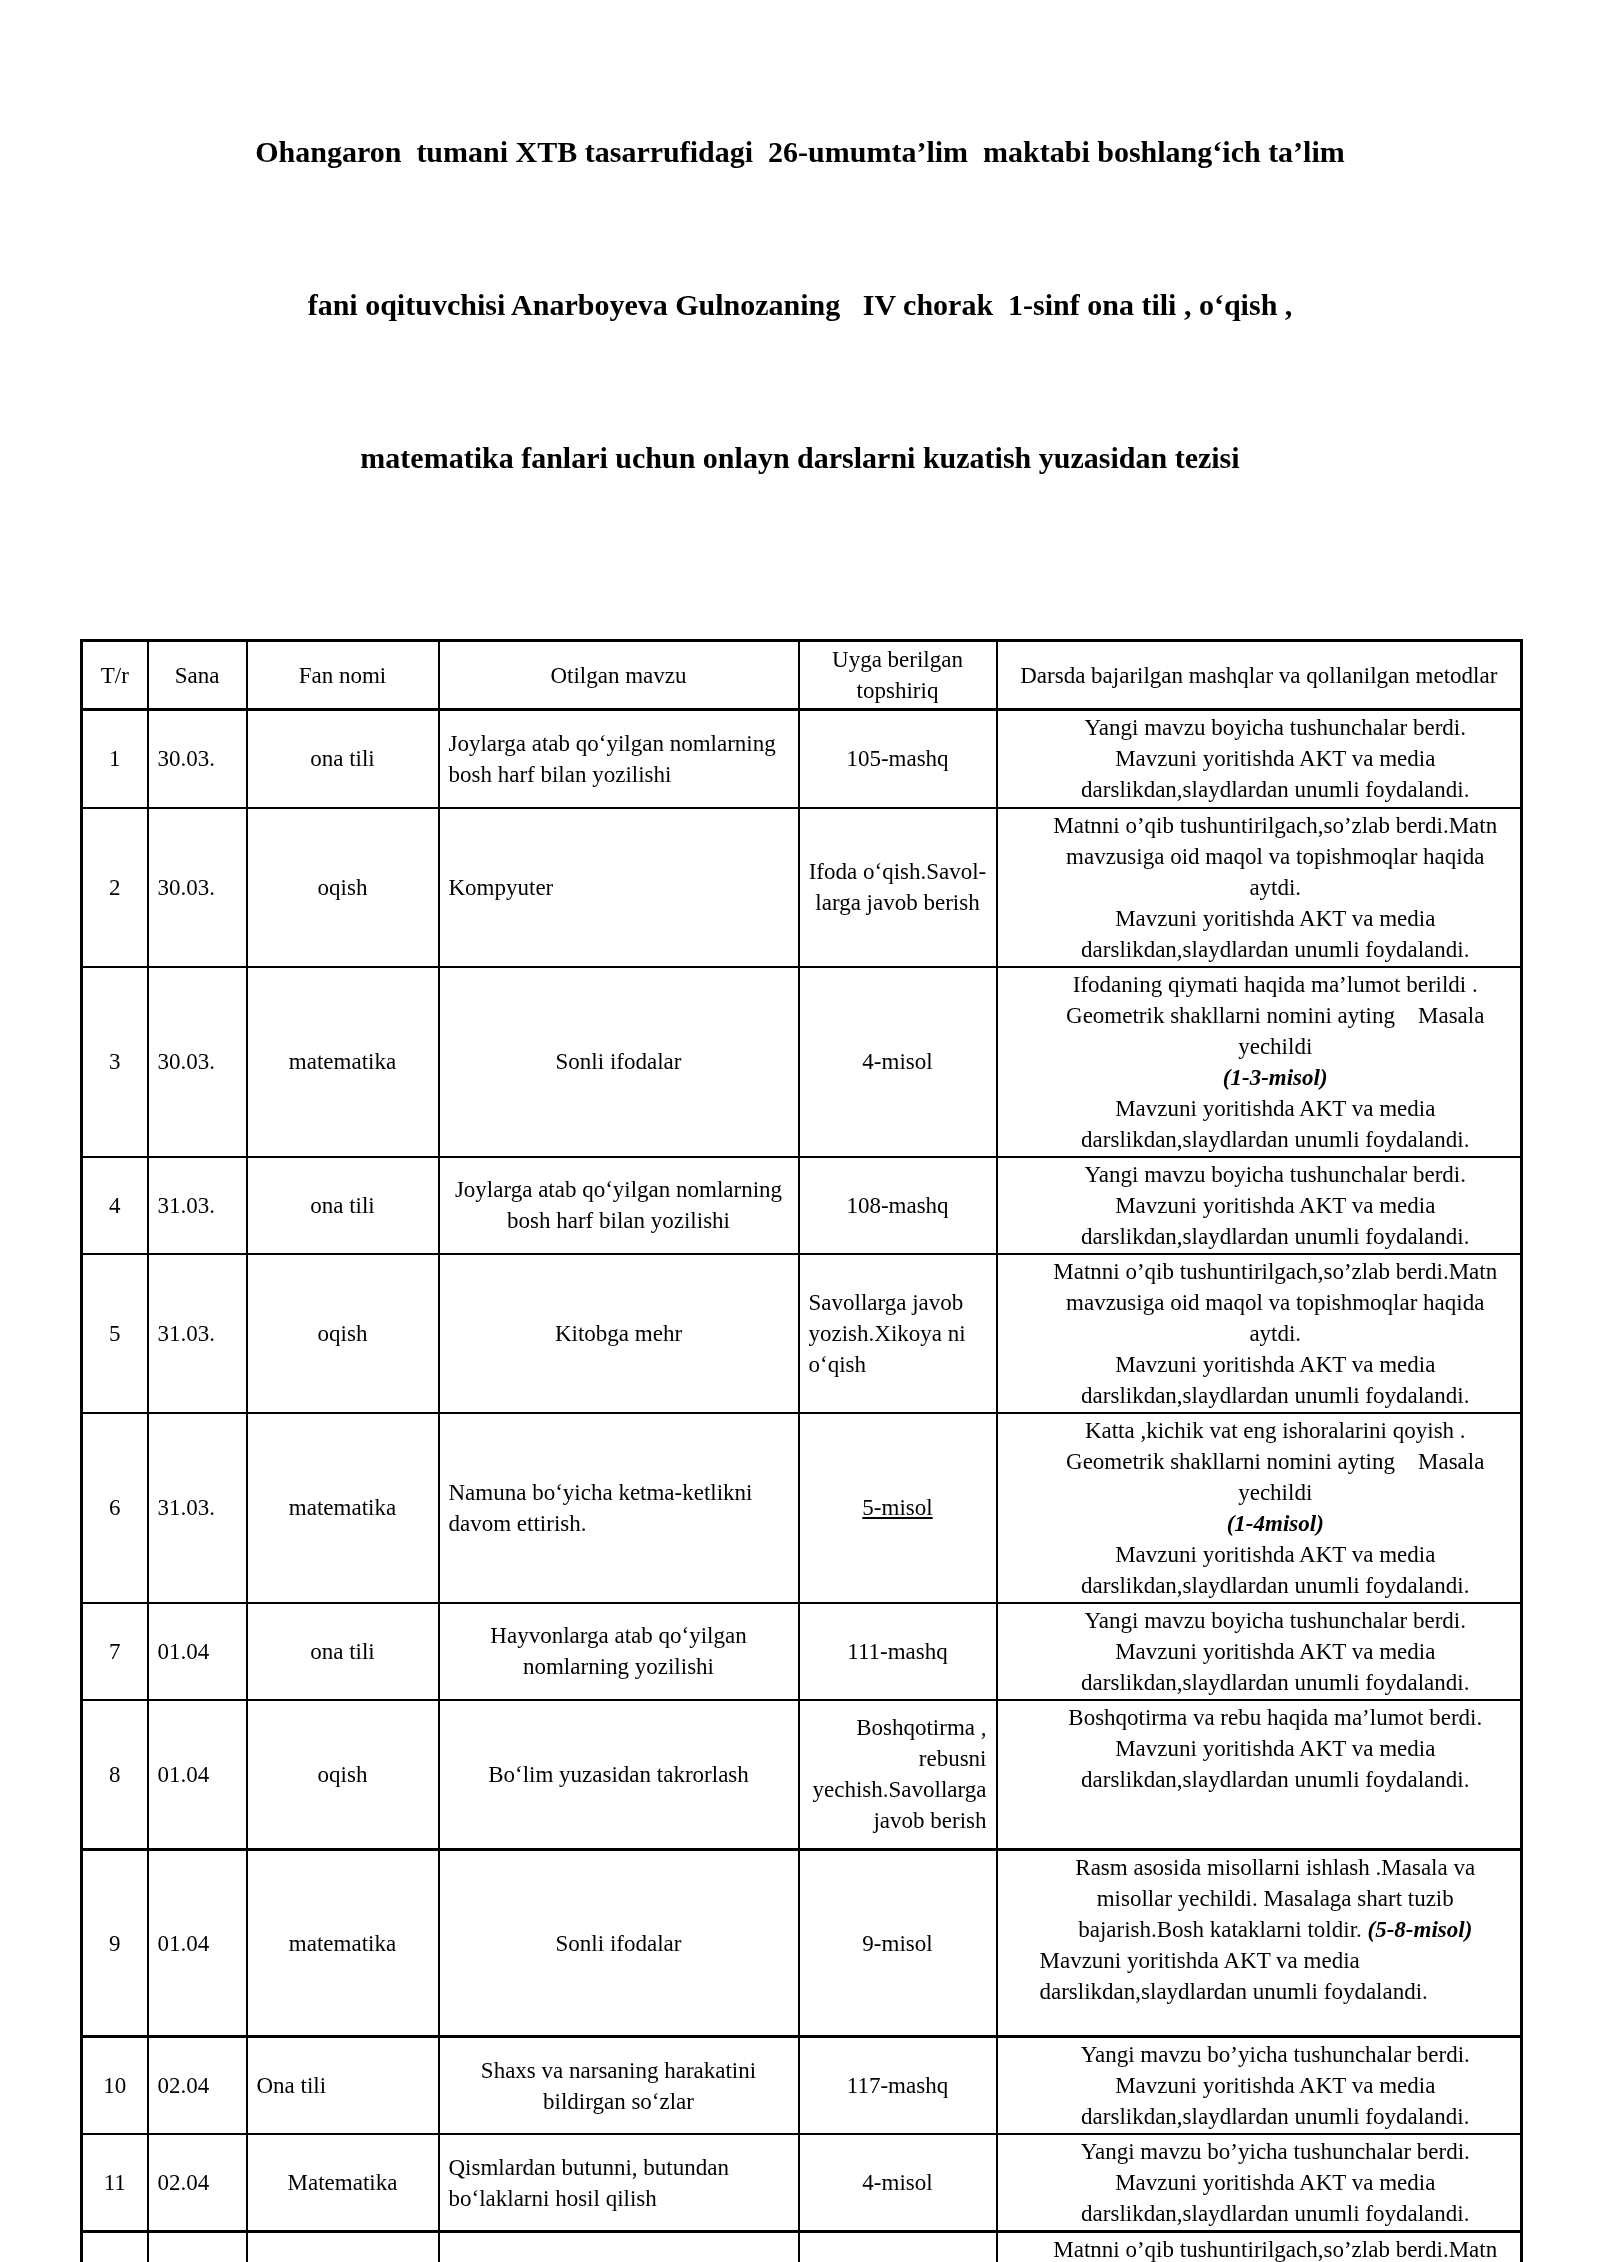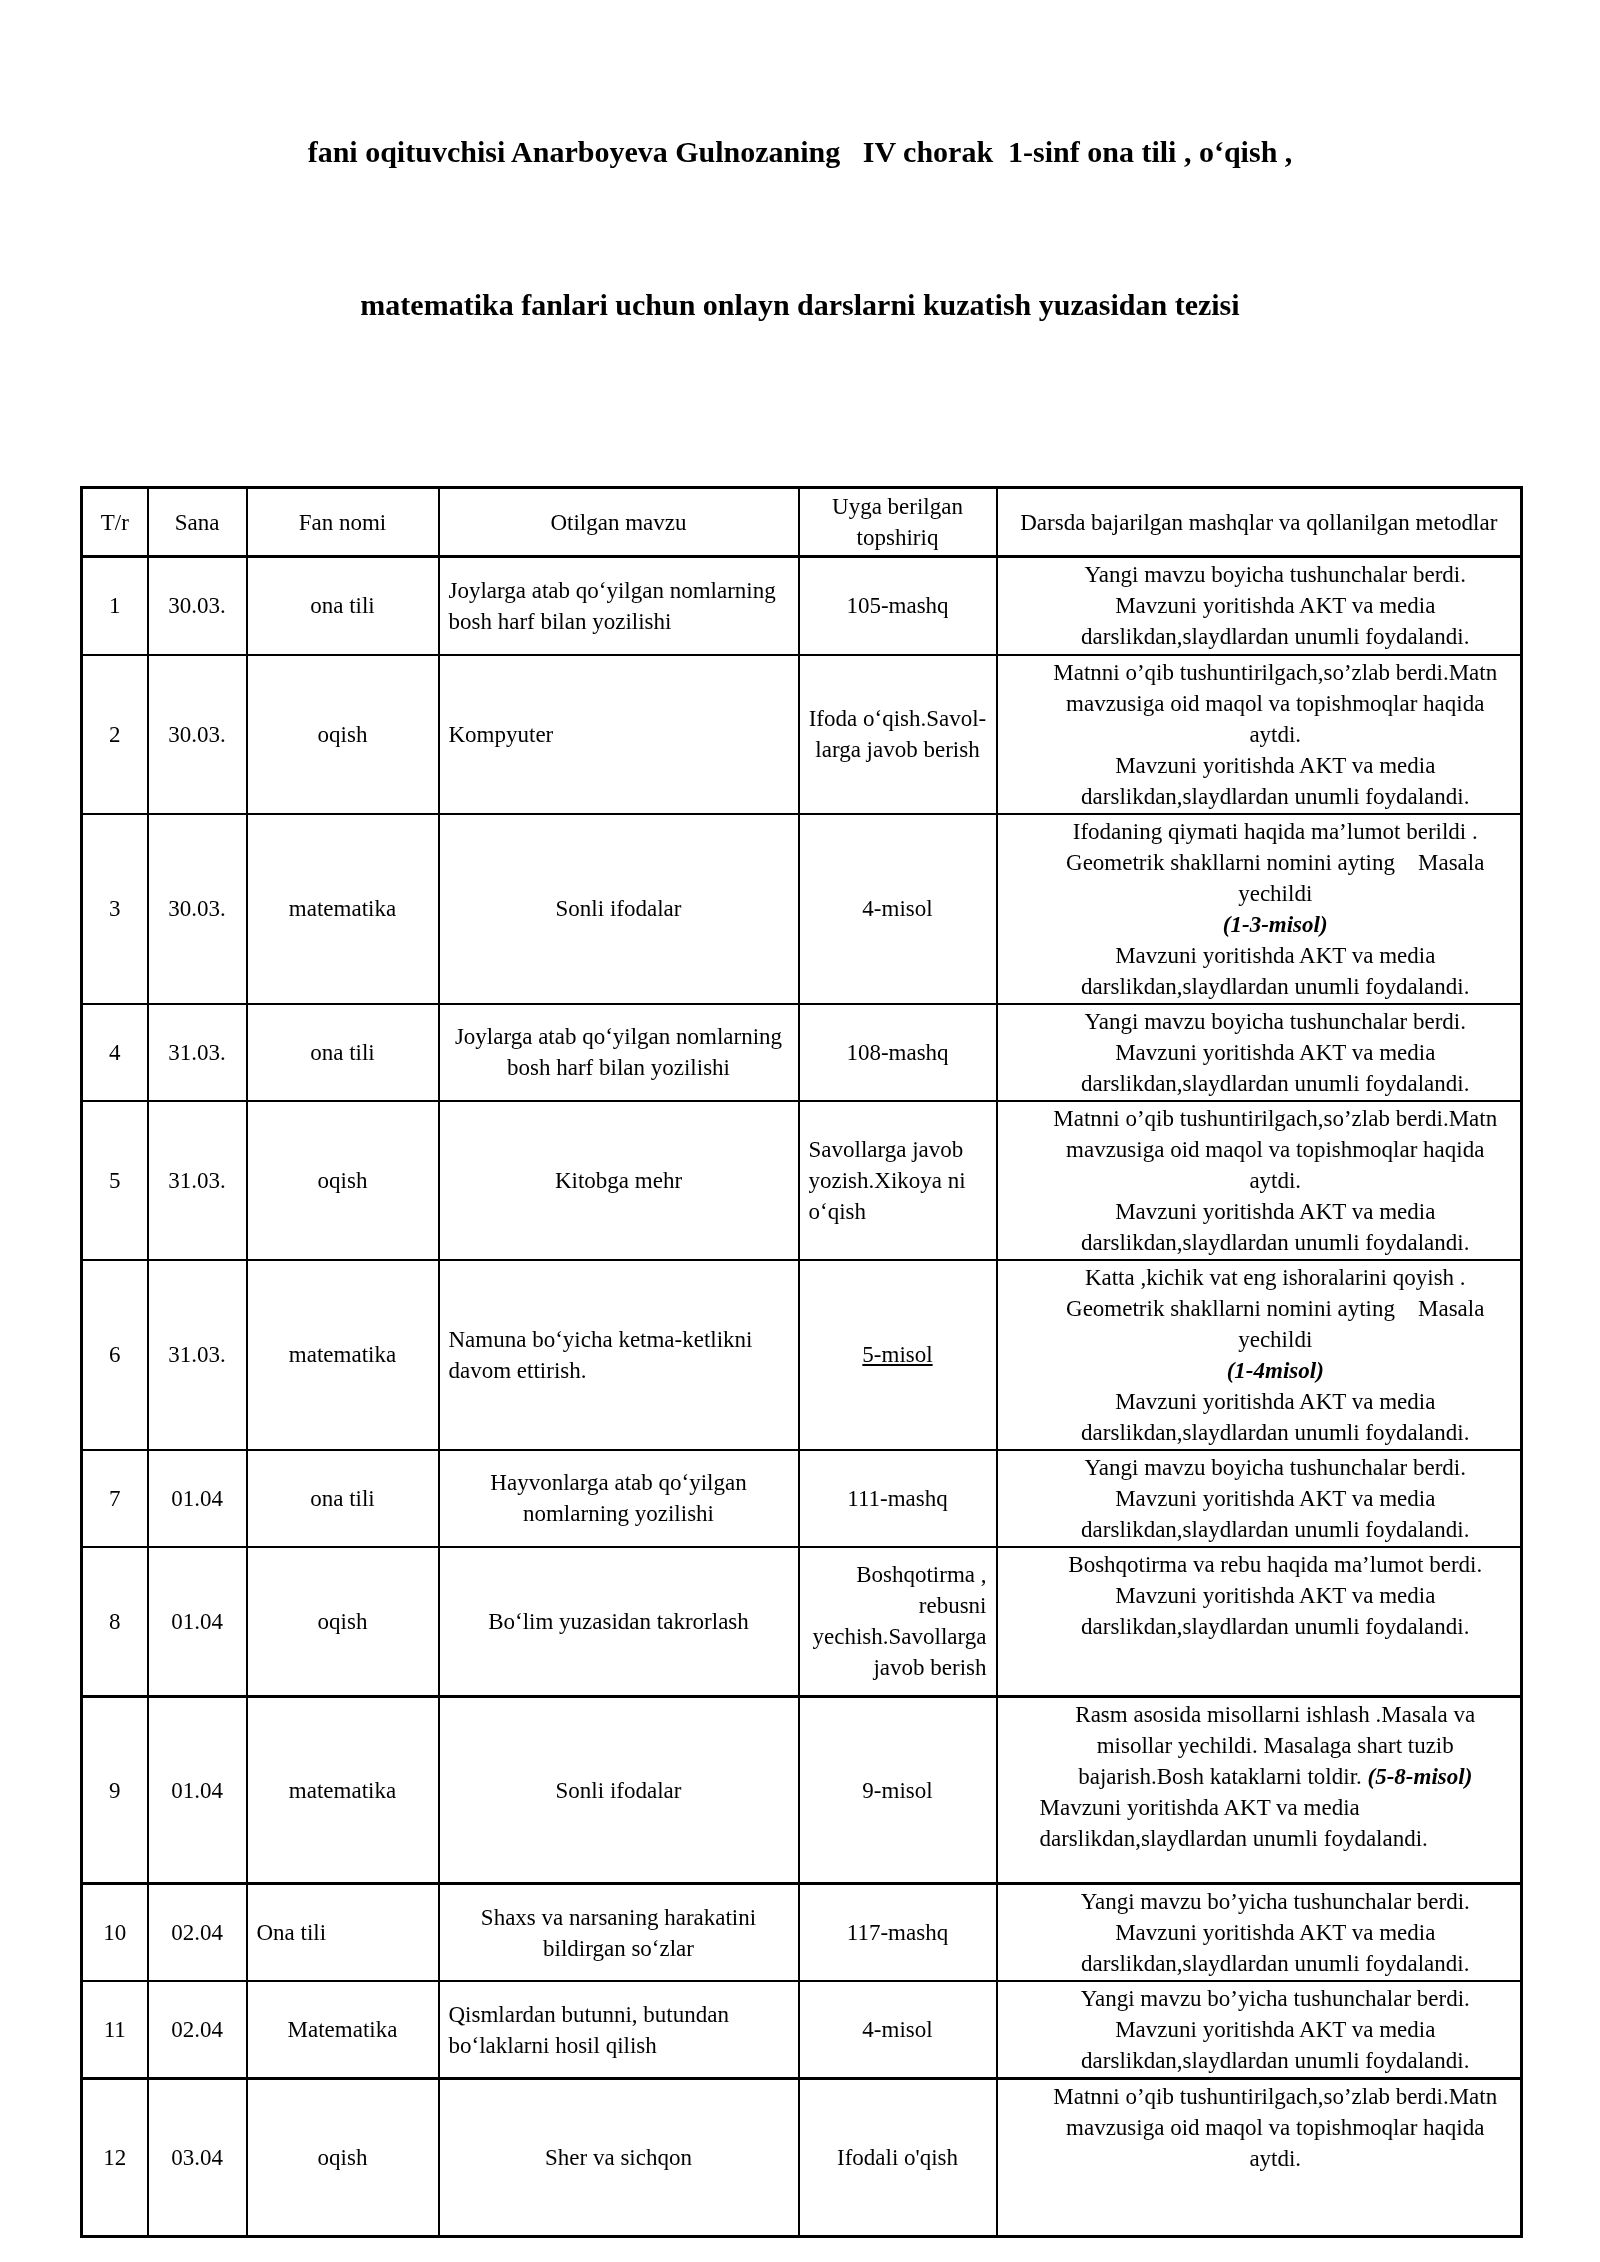--- a/index.html
+++ b/index.html
@@ -24,33 +24,34 @@
     padding:1px 9px;
     vertical-align:middle;
     overflow-wrap:break-word;
     word-wrap:break-word;
   }
   thead th{
     font-weight:normal;text-align:center;height:64px;
     border-bottom:3px solid #000;white-space:normal;
   }
   td.c-tr{text-align:center;}
-  td.c-sana{text-align:center;}
+  td.c-sana{text-align:left;}
   td.c-metod{vertical-align:top;padding-left:42px;}
   .para{white-space:pre-wrap;}
   .ac{text-align:center;}
   .al{text-align:left;}
   .bi{font-weight:bold;font-style:italic;}
   tr.thick-top td{border-top:3px solid #000;border-radius:30px;}
 </style>
 </head>
 <body>
 
 <div class="page">
   <div class="title">
+    <div>Ohangaron  tumani XTB tasarrufidagi  26-umumta’lim  maktabi boshlang‘ich ta’lim</div>
     <div>fani oqituvchisi Anarboyeva Gulnozaning   IV chorak  1-sinf ona tili , o‘qish ,</div>
     <div>matematika fanlari uchun onlayn darslarni kuzatish yuzasidan tezisi</div>
   </div>
 
   <table class="doc">
     <colgroup>
       <col style="width:66px">
       <col style="width:99px">
       <col style="width:192px">
       <col style="width:360px">

